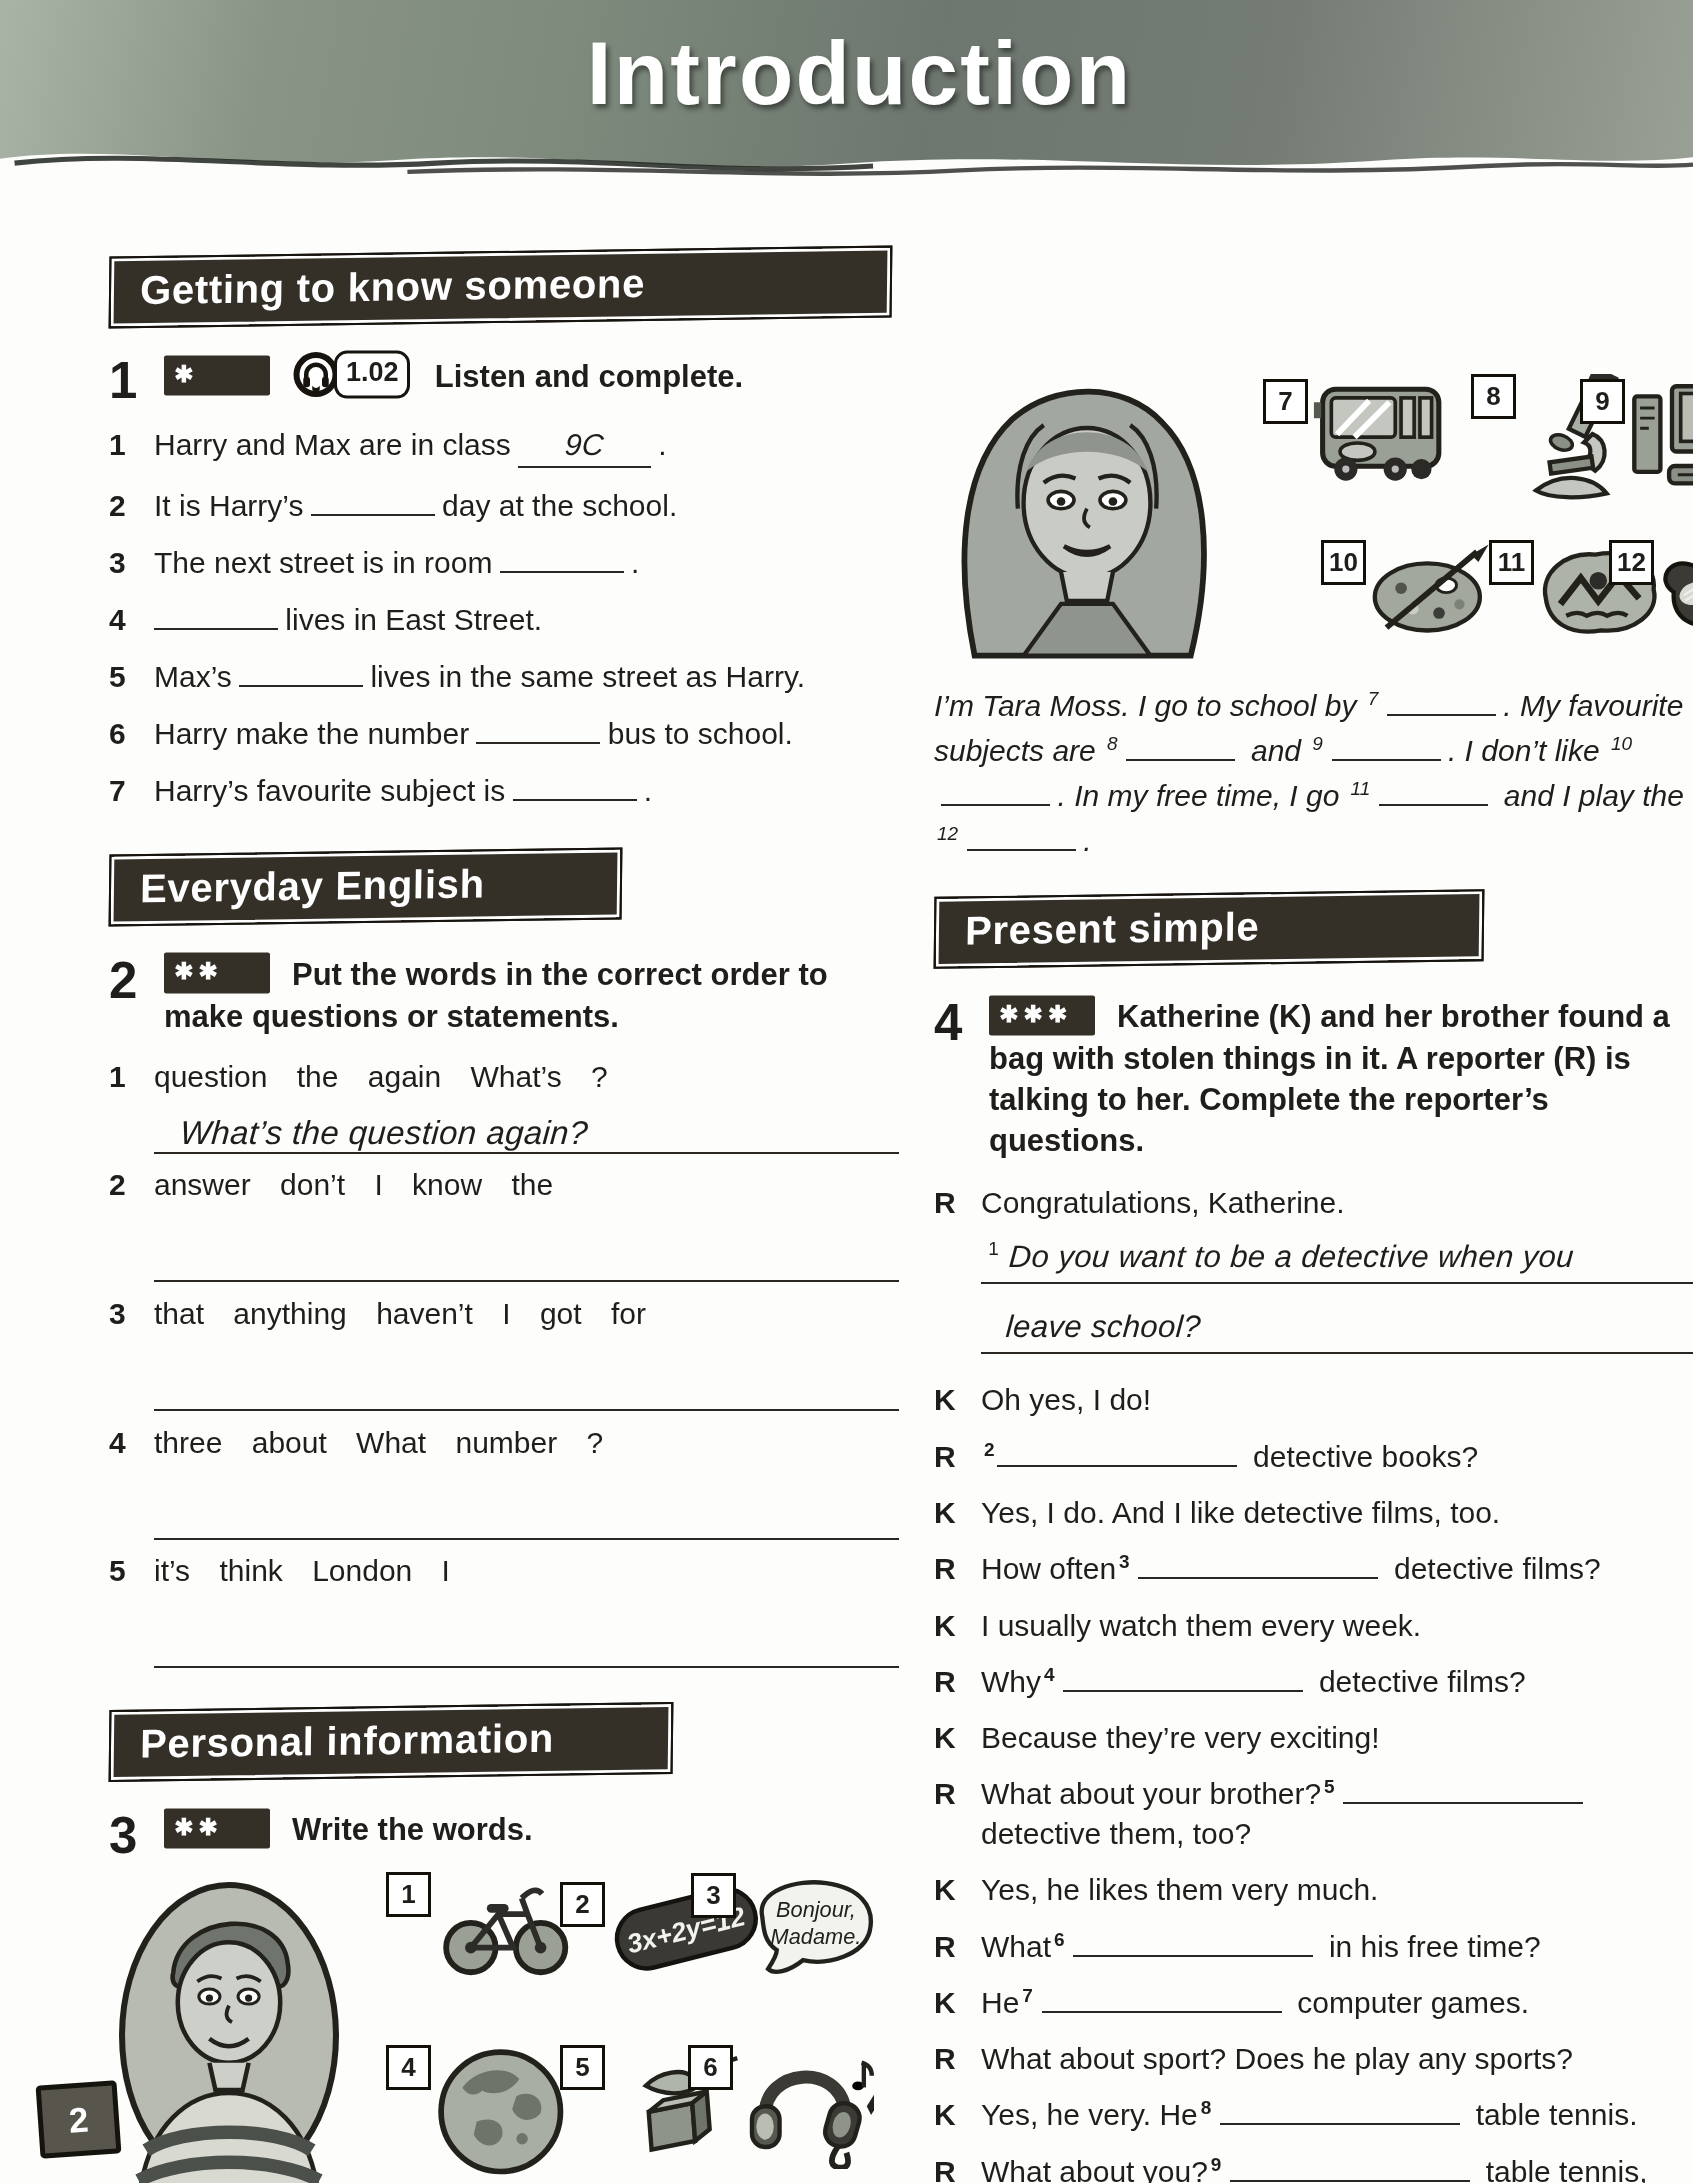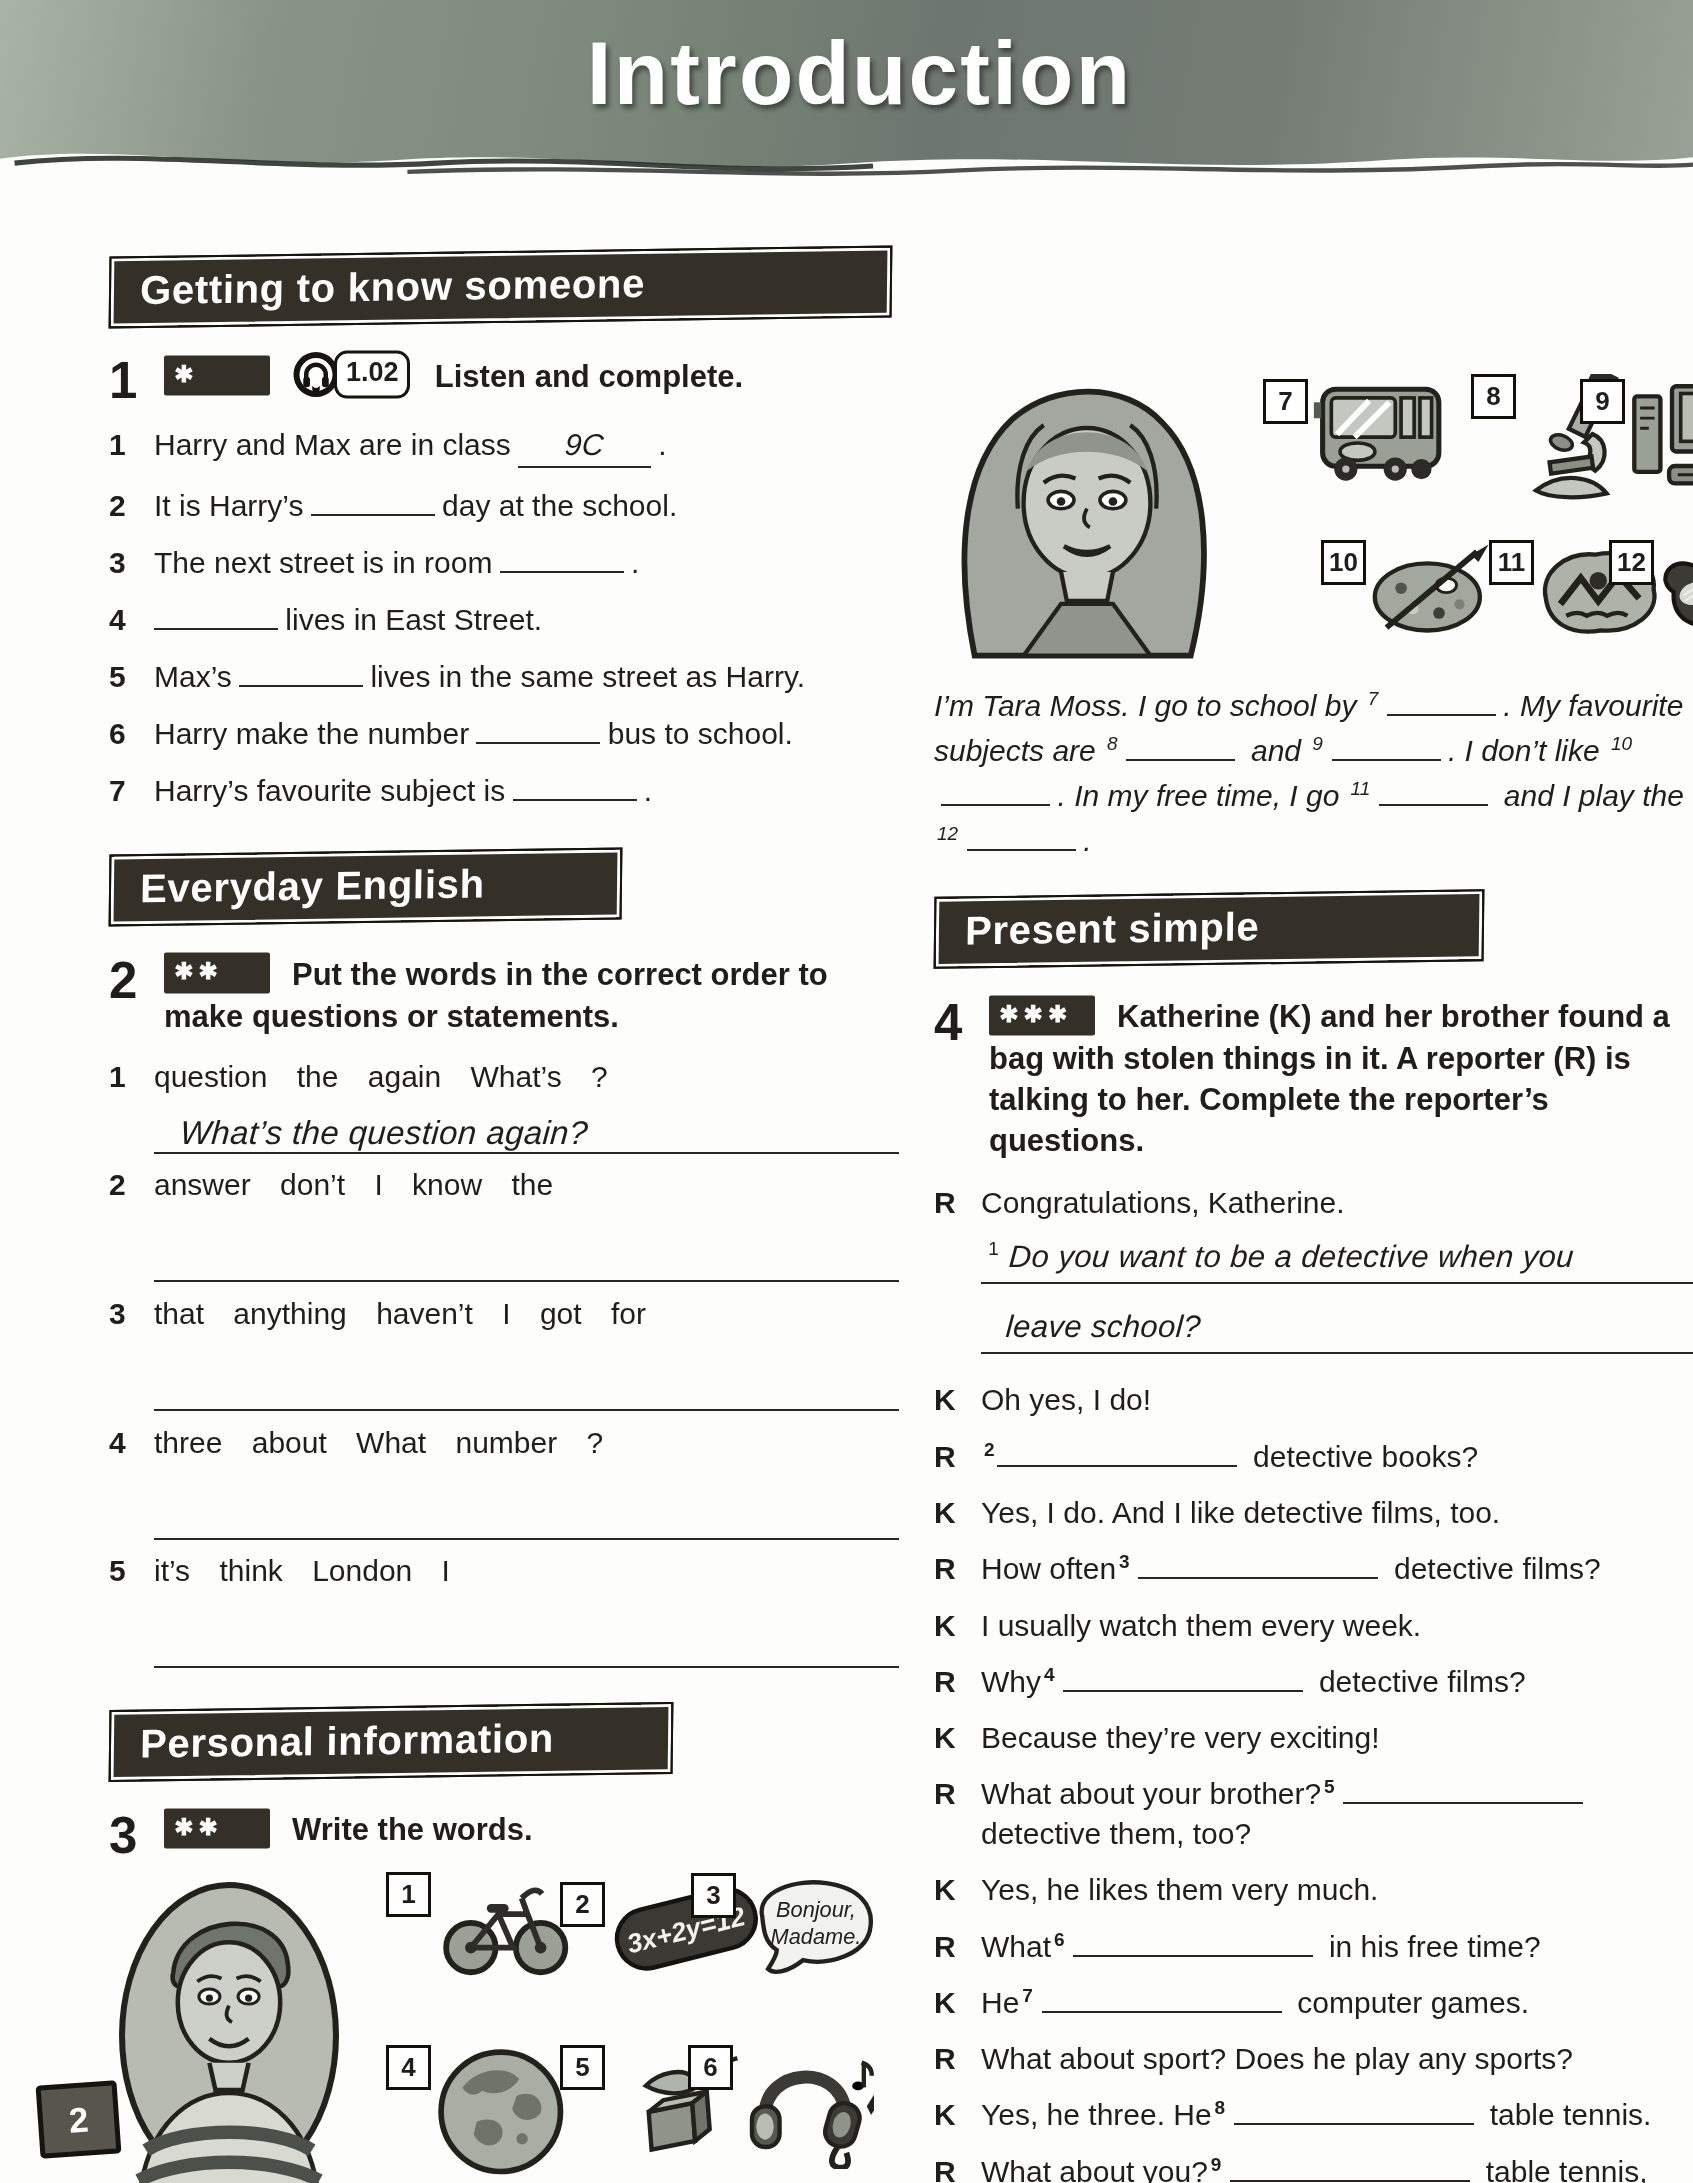--- a/index.html
+++ b/index.html
@@ -488,21 +488,21 @@
       <span class="dtxt"><span>He</span><sup class="sup">7</sup><span class="bl bl-lg"></span> <span>computer games.</span></span>
     </div>
 
     <div class="dline">
       <span class="spk">R</span>
       <span class="dtxt">What about sport? Does he play any sports?</span>
     </div>
 
     <div class="dline">
       <span class="spk">K</span>
-      <span class="dtxt"><span>Yes, he three. He</span><sup class="sup">8</sup><span class="bl bl-lg"></span> <span>table tennis.</span></span>
+      <span class="dtxt"><span>Yes, he very. He</span><sup class="sup">8</sup><span class="bl bl-lg"></span> <span>table tennis.</span></span>
     </div>
 
     <div class="dline">
       <span class="spk">R</span>
       <span class="dtxt"><span>What about you?</span><sup class="sup">9</sup><span class="bl bl-lg"></span> <span>table tennis, too?</span></span>
     </div>
 
   </div>
 </div>
 

